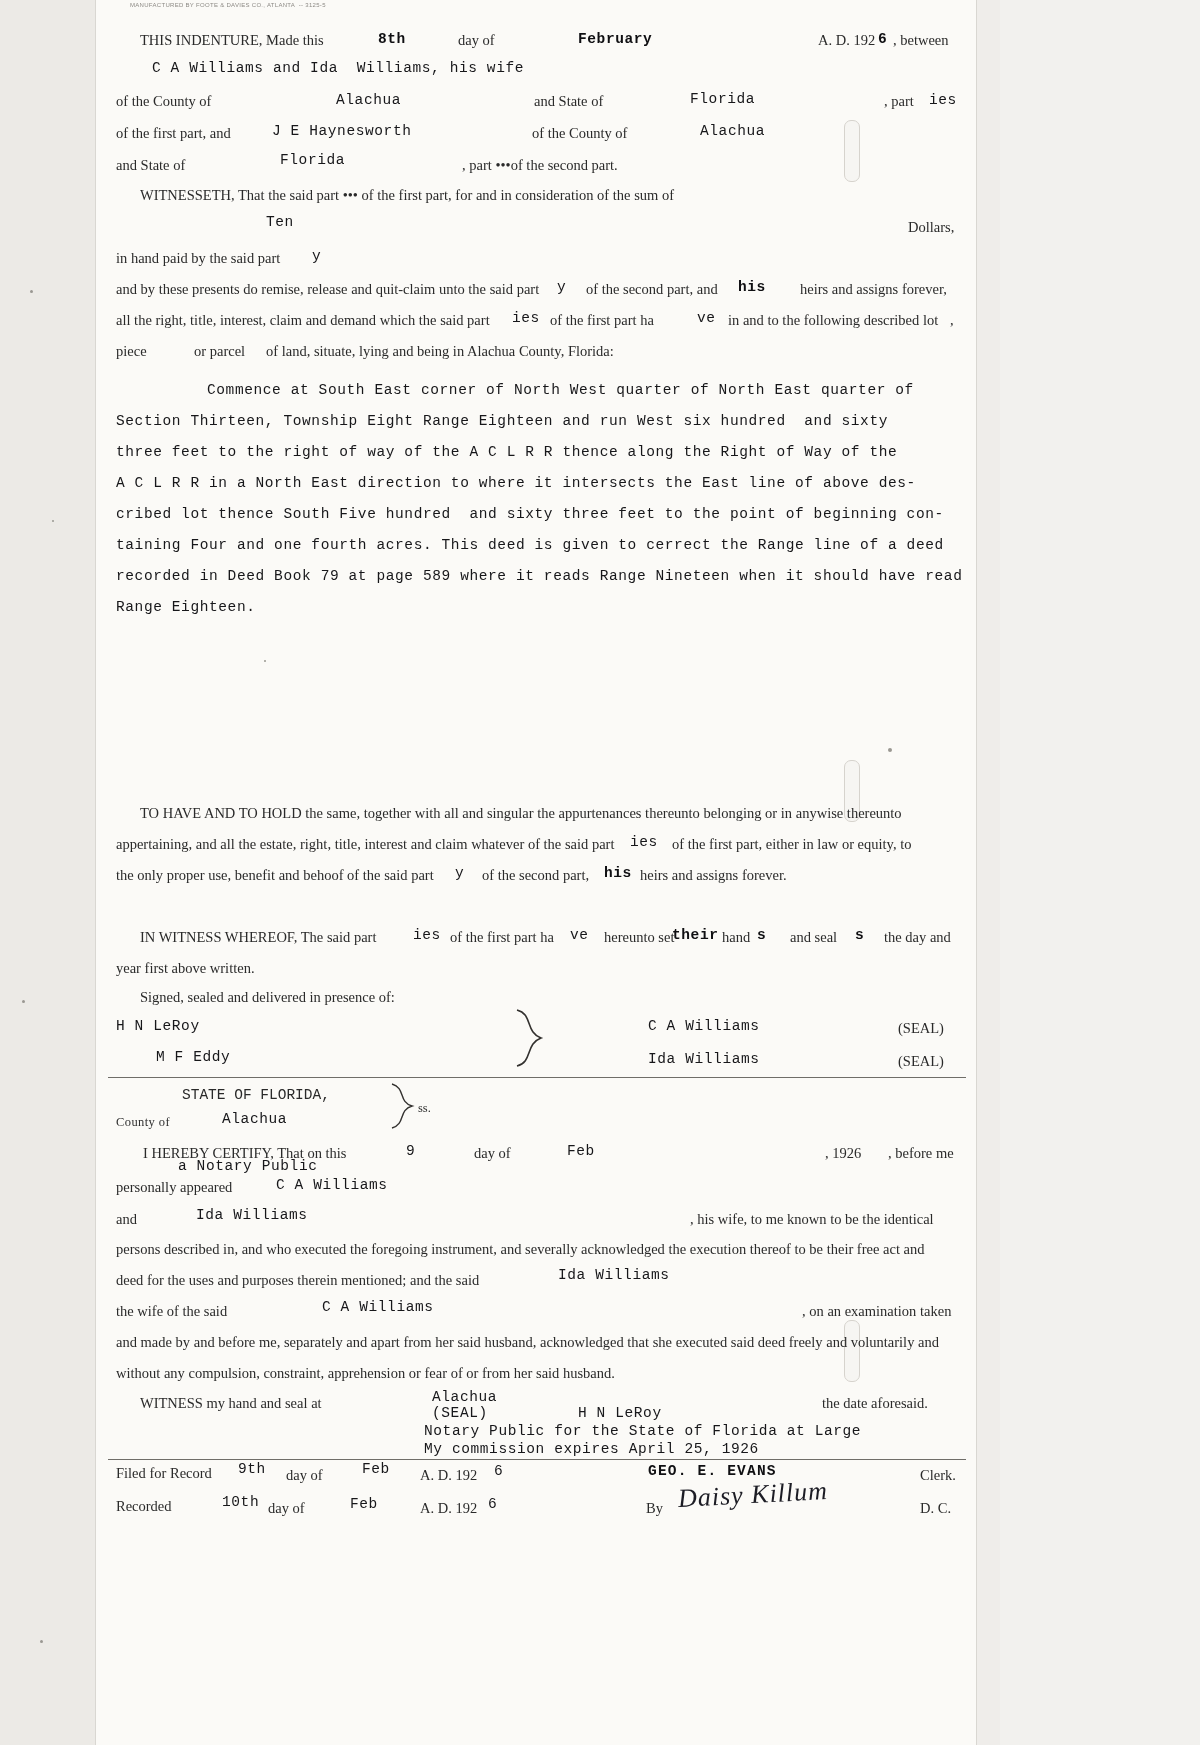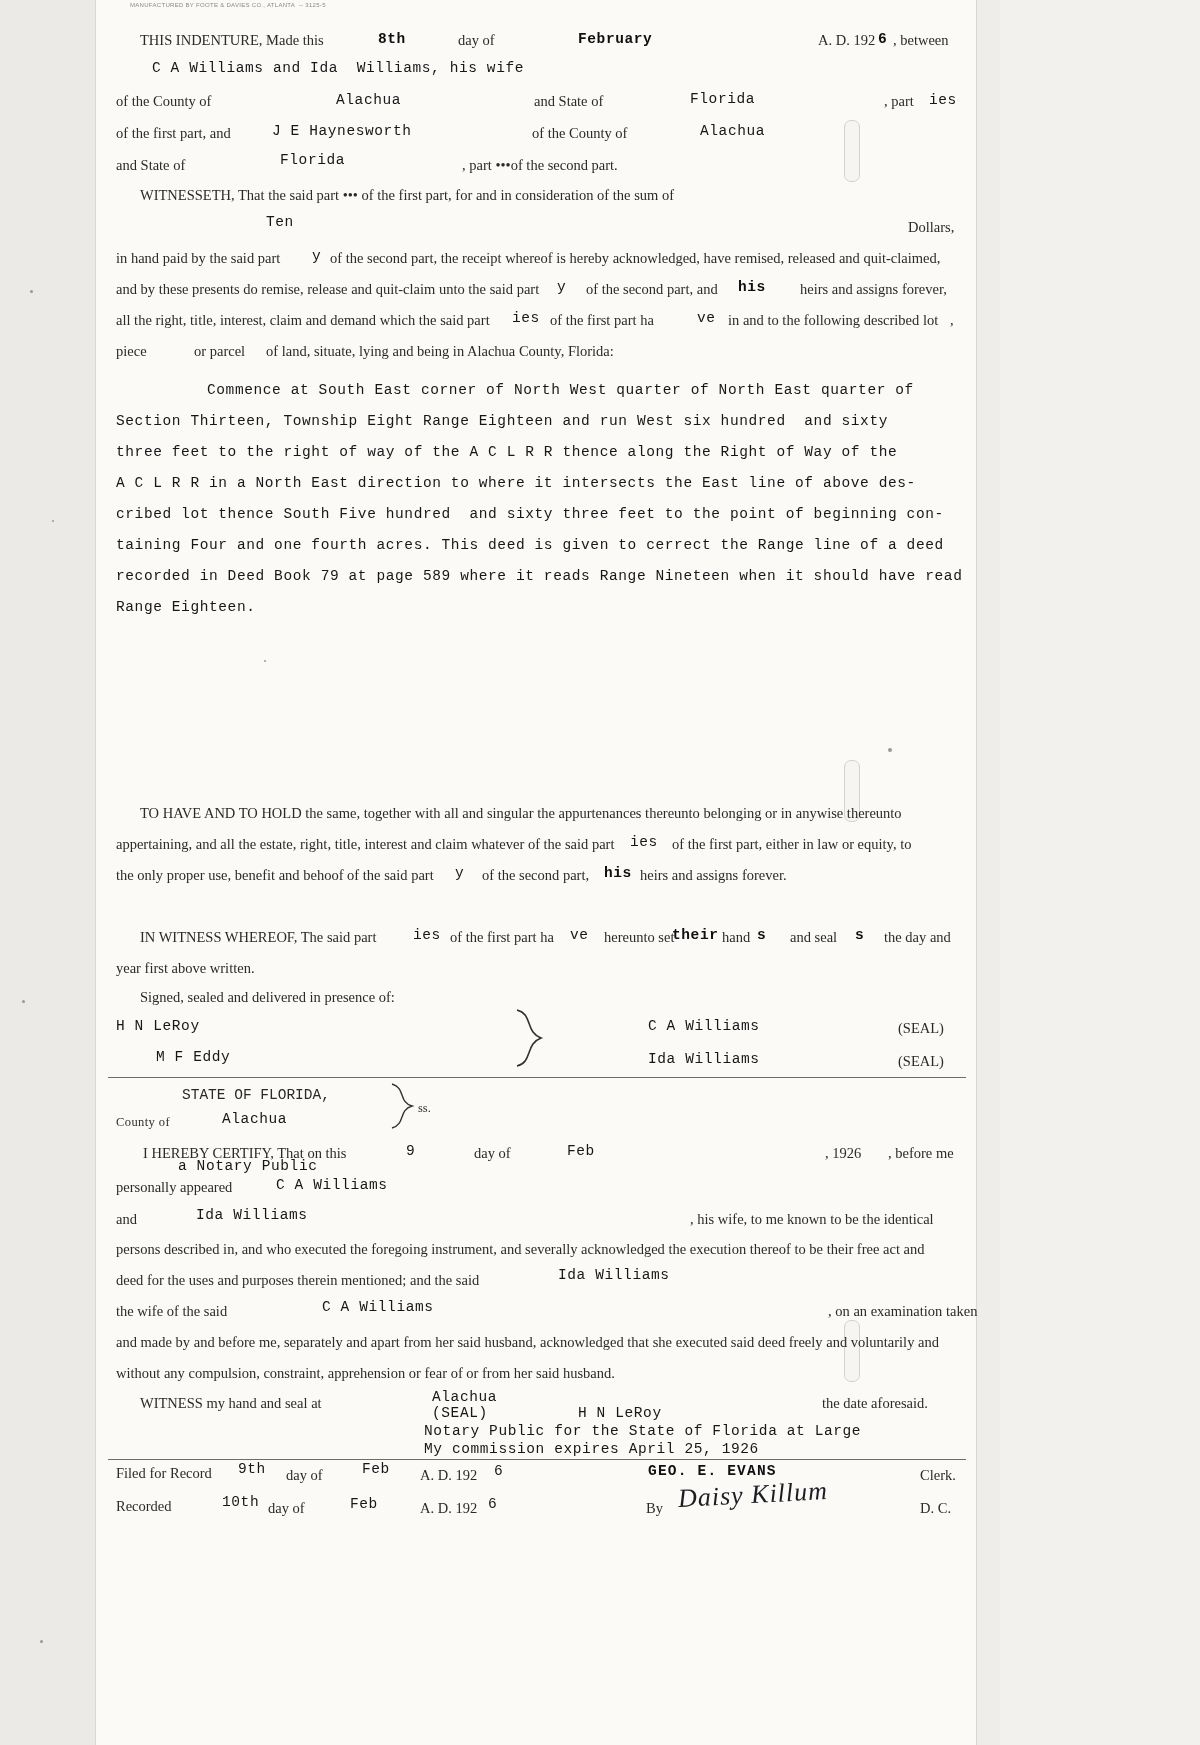--- a/index.html
+++ b/index.html
@@ -149,21 +149,20 @@
   <div class="t pr" style="left:116px;top:158px;">and State of</div>
   <div class="t tw" style="left:280px;top:153px;">Florida</div>
   <div class="t pr" style="left:462px;top:158px;">, part •••of the second part.</div>
 
   <div class="t pr" style="left:140px;top:188px;">WITNESSETH, That the said part ••• of the first part, for and in consideration of the sum of</div>
   <div class="t tw" style="left:266px;top:215px;">Ten</div>
   <div class="t pr" style="left:908px;top:220px;">Dollars,</div>
 
   <div class="t pr" style="left:116px;top:251px;">in hand paid by the said part</div>
   <div class="t tw" style="left:312px;top:249px;">y</div>
-  <div class="t pr" style="left:330px;top:251px;">of the second part, the receipt whereof is hereby acknowledged, have remised, released and quit-claimed,</div>
 
   <div class="t pr" style="left:116px;top:282px;">and by these presents do remise, release and quit-claim unto the said part</div>
   <div class="t tw" style="left:557px;top:280px;">y</div>
   <div class="t pr" style="left:586px;top:282px;">of the second part, and</div>
   <div class="t tw-b" style="left:738px;top:280px;">his</div>
   <div class="t pr" style="left:800px;top:282px;">heirs and assigns forever,</div>
 
   <div class="t pr" style="left:116px;top:313px;">all the right, title, interest, claim and demand which the said part</div>
   <div class="t tw" style="left:512px;top:311px;">ies</div>
   <div class="t pr" style="left:550px;top:313px;">of the first part ha</div>
@@ -245,21 +244,21 @@
   <div class="t pr" style="left:116px;top:1212px;">and</div>
   <div class="t tw" style="left:196px;top:1208px;">Ida Williams</div>
   <div class="t pr" style="left:690px;top:1212px;">, his wife, to me known to be the identical</div>
 
   <div class="t pr" style="left:116px;top:1242px;">persons described in, and who executed the foregoing instrument, and severally acknowledged the execution thereof to be their free act and</div>
   <div class="t pr" style="left:116px;top:1273px;">deed for the uses and purposes therein mentioned; and the said</div>
   <div class="t tw" style="left:558px;top:1268px;">Ida Williams</div>
 
   <div class="t pr" style="left:116px;top:1304px;">the wife of the said</div>
   <div class="t tw" style="left:322px;top:1300px;">C A Williams</div>
-  <div class="t pr" style="left:828px;top:1304px;">, on an examination taken</div>
+  <div class="t pr" style="left:802px;top:1304px;">, on an examination taken</div>
 
   <div class="t pr" style="left:116px;top:1335px;">and made by and before me, separately and apart from her said husband, acknowledged that she executed said deed freely and voluntarily and</div>
   <div class="t pr" style="left:116px;top:1366px;">without any compulsion, constraint, apprehension or fear of or from her said husband.</div>
 
   <div class="t pr" style="left:140px;top:1396px;">WITNESS my hand and seal at</div>
   <div class="t tw" style="left:432px;top:1390px;">Alachua</div>
   <div class="t pr" style="left:822px;top:1396px;">the date aforesaid.</div>
 
   <div class="t tw" style="left:432px;top:1406px;">(SEAL)</div>
   <div class="t tw" style="left:578px;top:1406px;">H N LeRoy</div>

